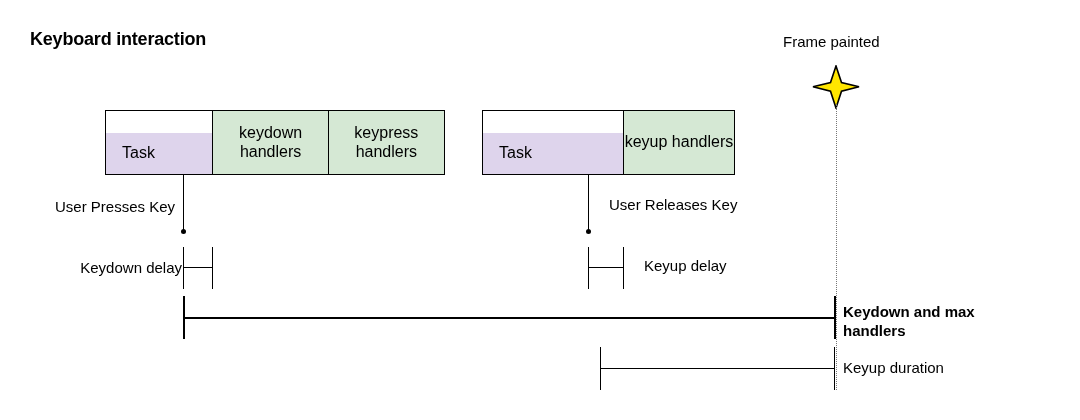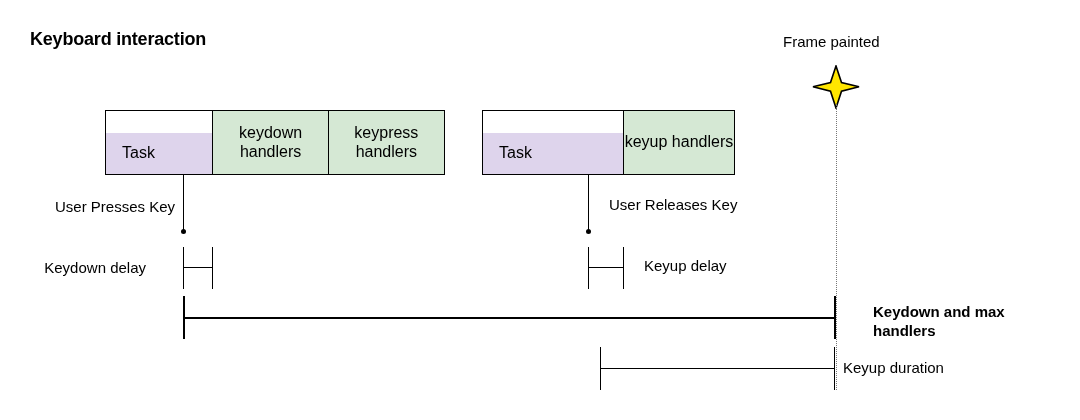--- a/index.html
+++ b/index.html
@@ -129,31 +129,31 @@
   <div class="abs dot" style="left:181px; top:229px;"></div>
   <div class="abs label label-right" style="left:0px; top:198px; width:175px;">User Presses Key</div>
 
   <div class="abs vline" style="left:588px; top:175px; height:57px;"></div>
   <div class="abs dot" style="left:586px; top:229px;"></div>
   <div class="abs label" style="left:609px; top:196px;">User Releases Key</div>
 
   <div class="abs vline" style="left:183px; top:247px; height:42px;"></div>
   <div class="abs vline" style="left:212px; top:247px; height:42px;"></div>
   <div class="abs hline" style="left:183px; top:267px; width:30px;"></div>
-  <div class="abs label label-right" style="left:0px; top:259px; width:146px;">Keydown delay</div>
+  <div class="abs label label-right" style="left:0px; top:259px; width:146px;padding-left:36px;">Keydown delay</div>
 
   <div class="abs vline" style="left:588px; top:247px; height:42px;"></div>
   <div class="abs vline" style="left:623px; top:247px; height:42px;"></div>
   <div class="abs hline" style="left:588px; top:267px; width:36px;"></div>
   <div class="abs label" style="left:644px; top:257px;">Keyup delay</div>
 
   <div class="abs vline-thick" style="left:183px; top:296px; height:43px;"></div>
   <div class="abs vline-thick" style="left:834px; top:296px; height:43px;"></div>
   <div class="abs hline-thick" style="left:183px; top:317px; width:652px;"></div>
-  <div class="abs label label-bold" style="left:873px; top:303px;">
+  <div class="abs label label-bold" style="left:843px; top:303px;">
     <span>Keydown and max</span><br>
     <span>handlers</span>
   </div>
 
   <div class="abs vline" style="left:600px; top:347px; height:43px;"></div>
   <div class="abs vline" style="left:834px; top:347px; height:43px;"></div>
   <div class="abs hline" style="left:600px; top:368px; width:235px;"></div>
   <div class="abs label" style="left:843px; top:359px;">Keyup duration</div>
 
 </div>

